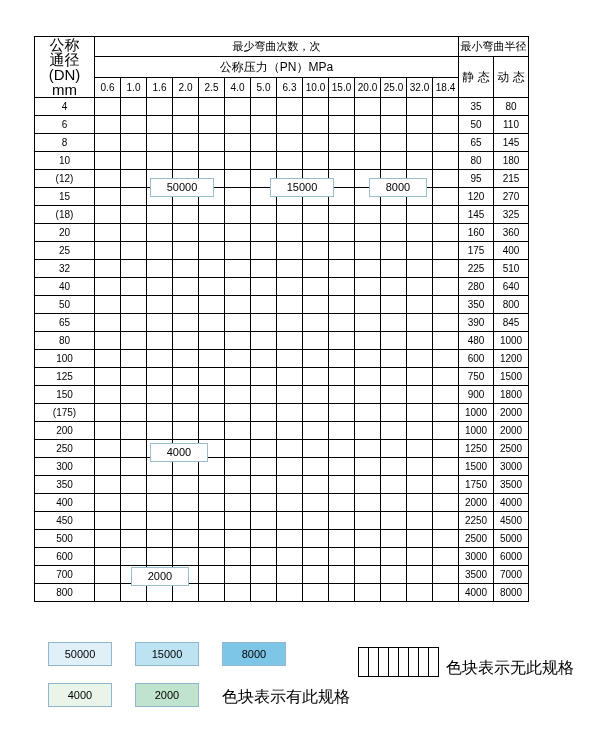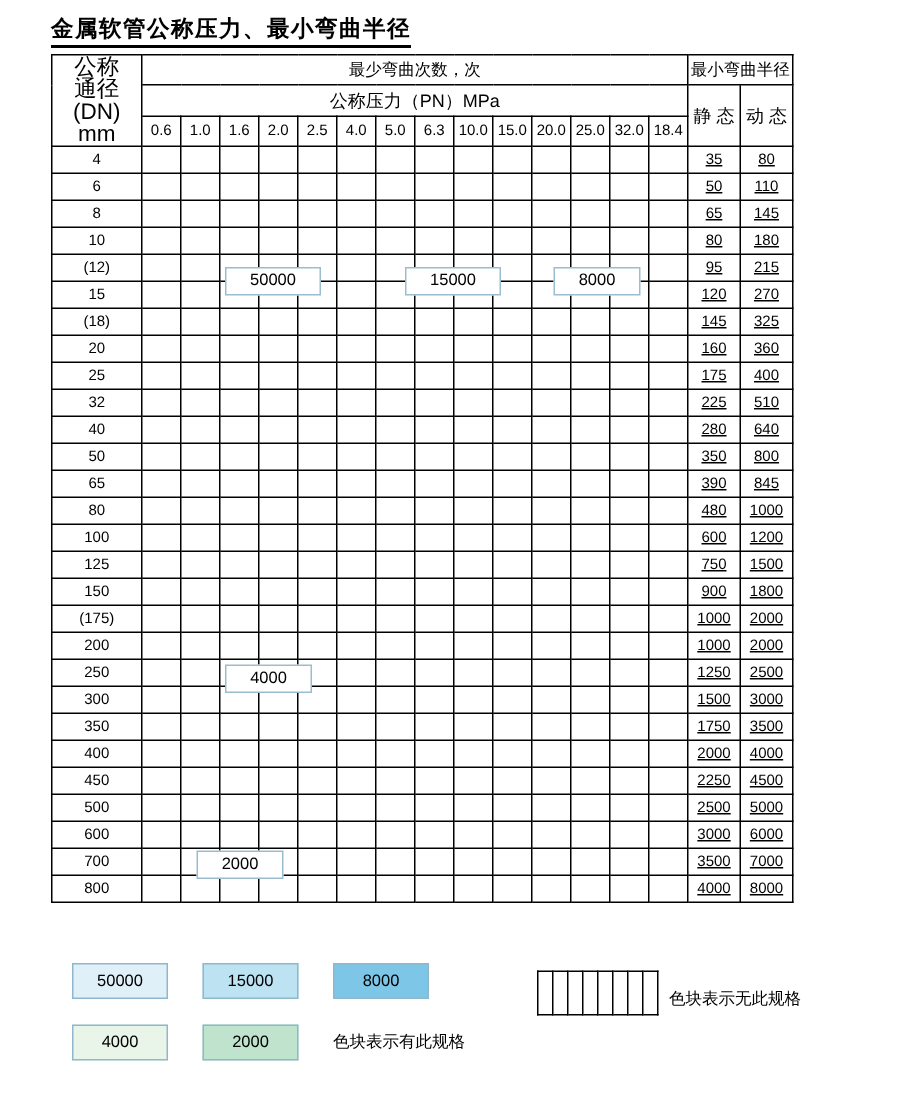--- a/index.html
+++ b/index.html
@@ -30,21 +30,21 @@
     text-align:center;
     vertical-align:middle;
     padding:0;
     font-weight:normal;
     height:17px;
     background:#ffffff;
   }
   .hdr{background:#dff0f8;}
 
   .dncell{background:#dff0f8;font-size:10px;height:17px;}
-  .radcell{font-size:10px;text-decoration:underline;}
+  .radcell{font-size:10px;}
 
   .b{background:#7ec6e8;}          
   .lg{background:#d9ecd9;}         
   .g{background:#8ecfa4;}          
   .e{background:#ffffff;}          
 
   .hrow1 td{height:19px;font-size:11px;}
   .hrow2 td{height:19px;font-size:12px;}
   .hrow3 td{height:19px;font-size:10px;margin-left:36px;}
 
@@ -64,34 +64,31 @@
 
   
   .legend{position:absolute;left:0;top:636px;width:600px;height:100px;}
   .lgbox{
     position:absolute;
     width:62px;height:22px;line-height:22px;
     text-align:center;font-size:11px;
     border:1px solid #8fb8cc;
     background:#ffffff;
   }
-  .lgtext{position:absolute;font-size:11px;}
+  .lgtext{position:absolute;font-size:16px;}
   .swatch-tbl{
     position:absolute;border-collapse:collapse;table-layout:fixed;
   }
   .swatch-tbl td{border:1px solid #000;width:9px;height:28px;padding:0;background:#fff;}
 </style>
 </head>
 <body>
 
 <div id="page">
 
-  <div class="title">
-    <span class="under">金属软管公称压力、最小弯曲半径</span>
-  </div>
 
   <table class="tbl">
     <colgroup>
       <col style="width:60px">
       <col style="width:26px">
         <col style="width:26px">
         <col style="width:26px">
         <col style="width:26px">
       <col style="width:26px">
         <col style="width:26px">

